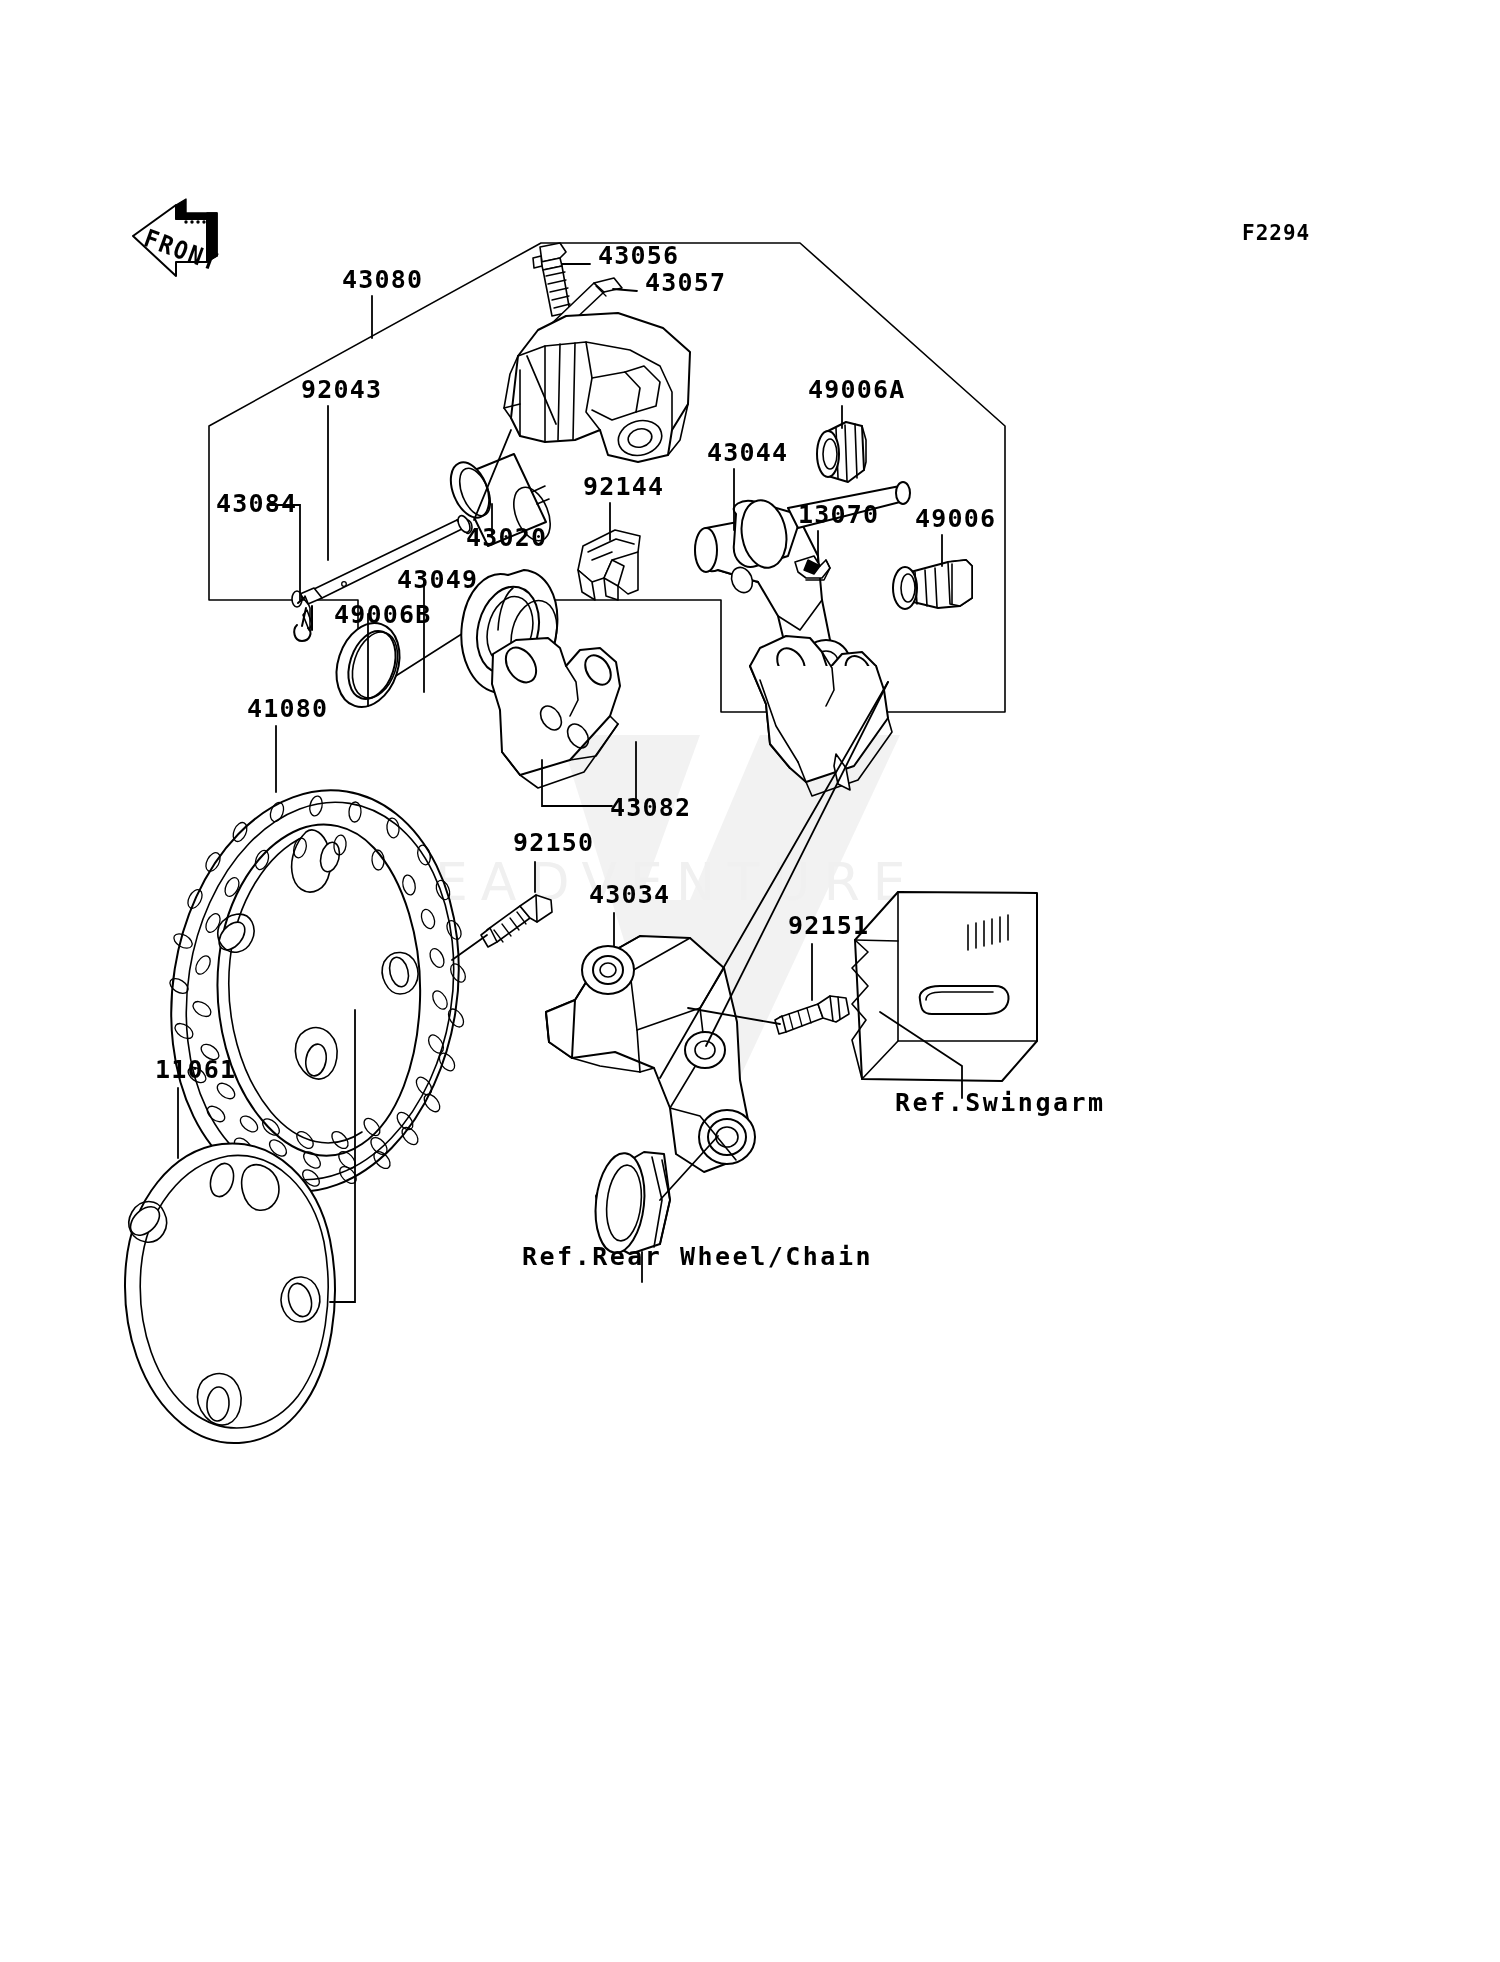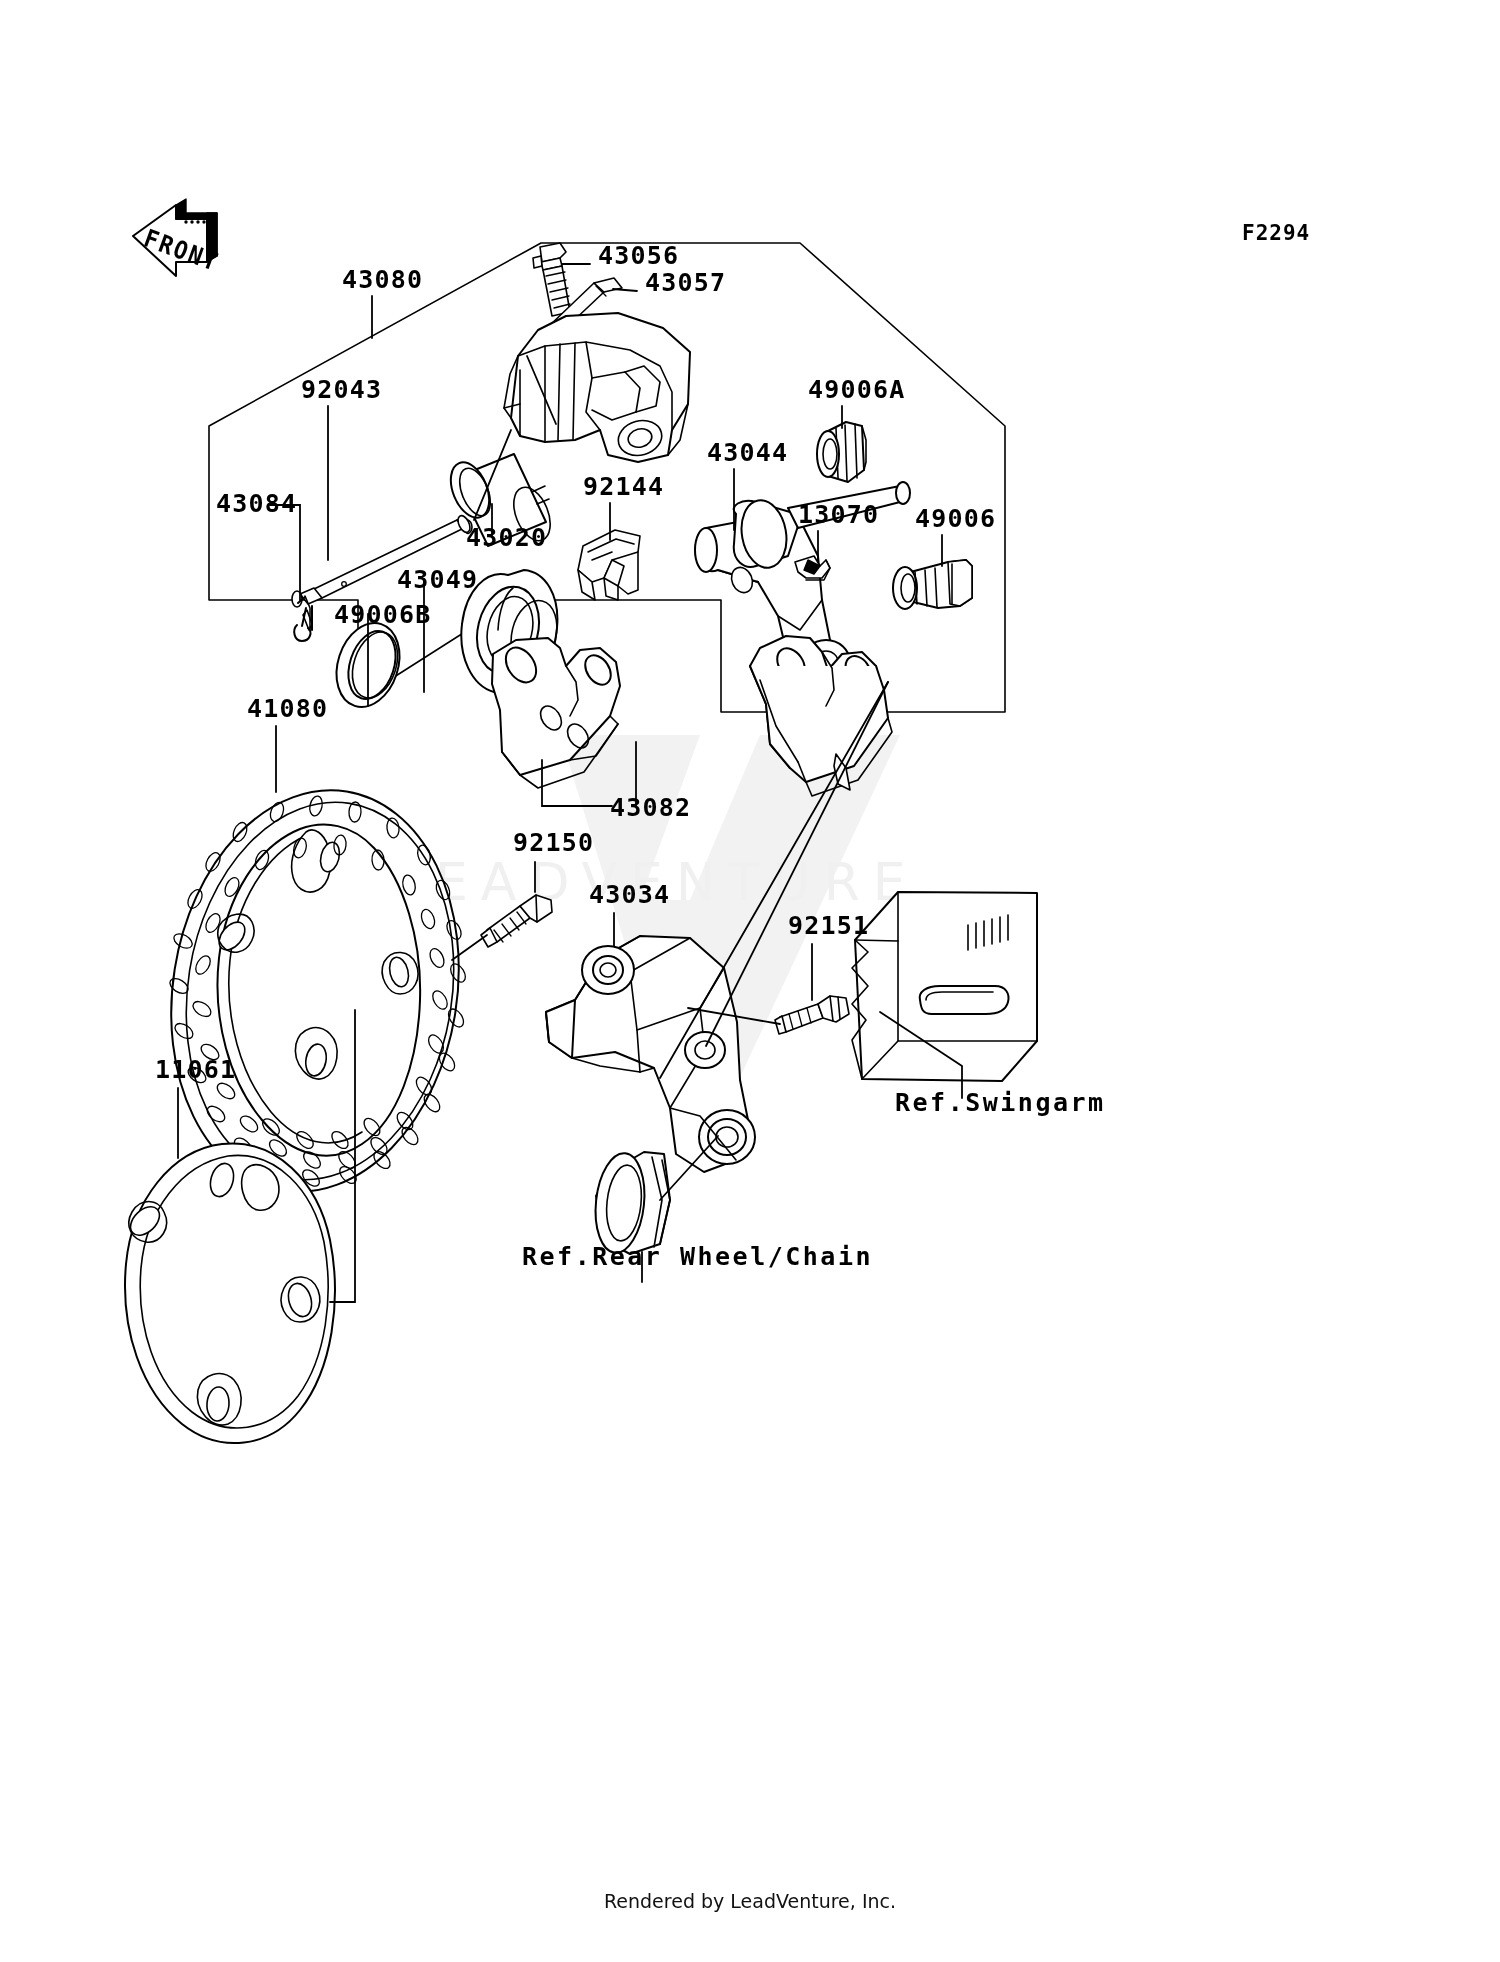--- a/index.html
+++ b/index.html
@@ -522,14 +522,13 @@
       <text class="lbl" x="788" y="934">92151</text>
       <text class="lbl" x="155" y="1078">11061</text>
     </g>
 
     <g>
       <text class="lbl-ref" x="895" y="1111">Ref.Swingarm</text>
       <text class="lbl-ref" x="522" y="1265">Ref.Rear Wheel/Chain</text>
     </g>
   </svg>
 
-  <div class="footer">Rendered by LeadVenture, Inc.</div>
 </div>
 
 </body></html>

